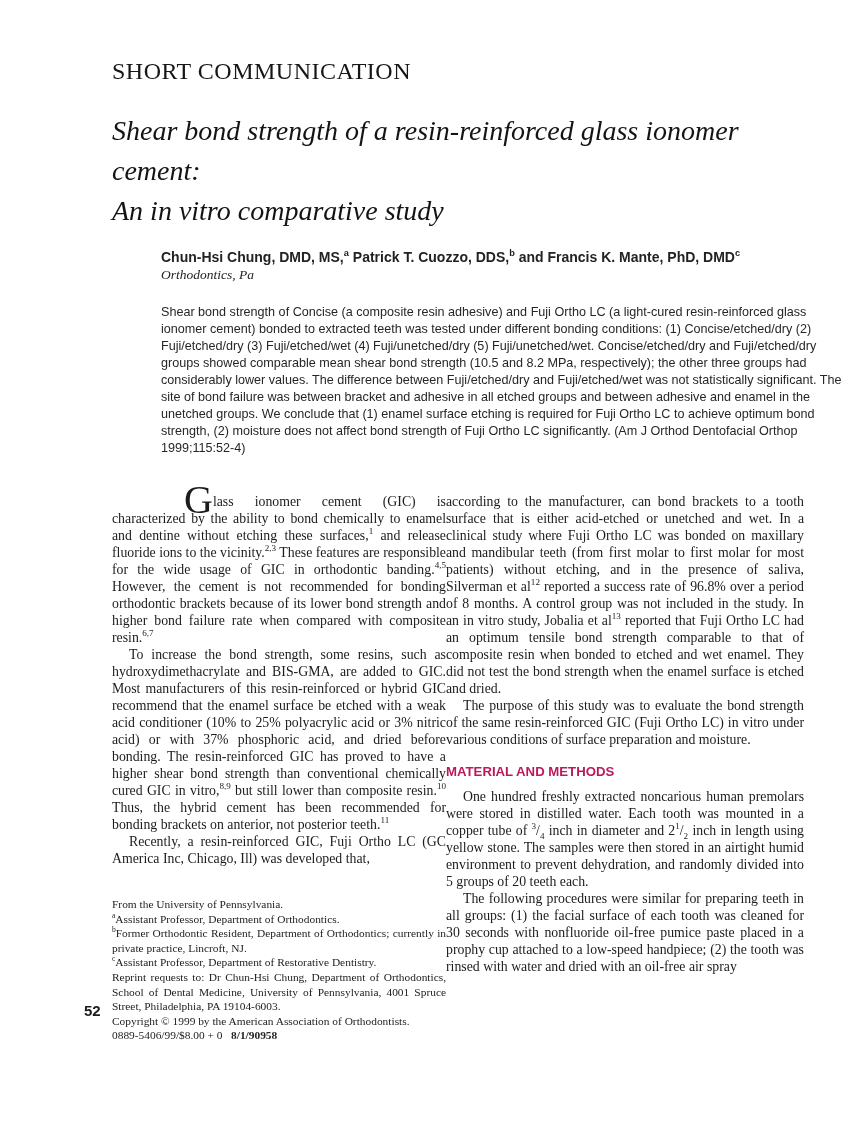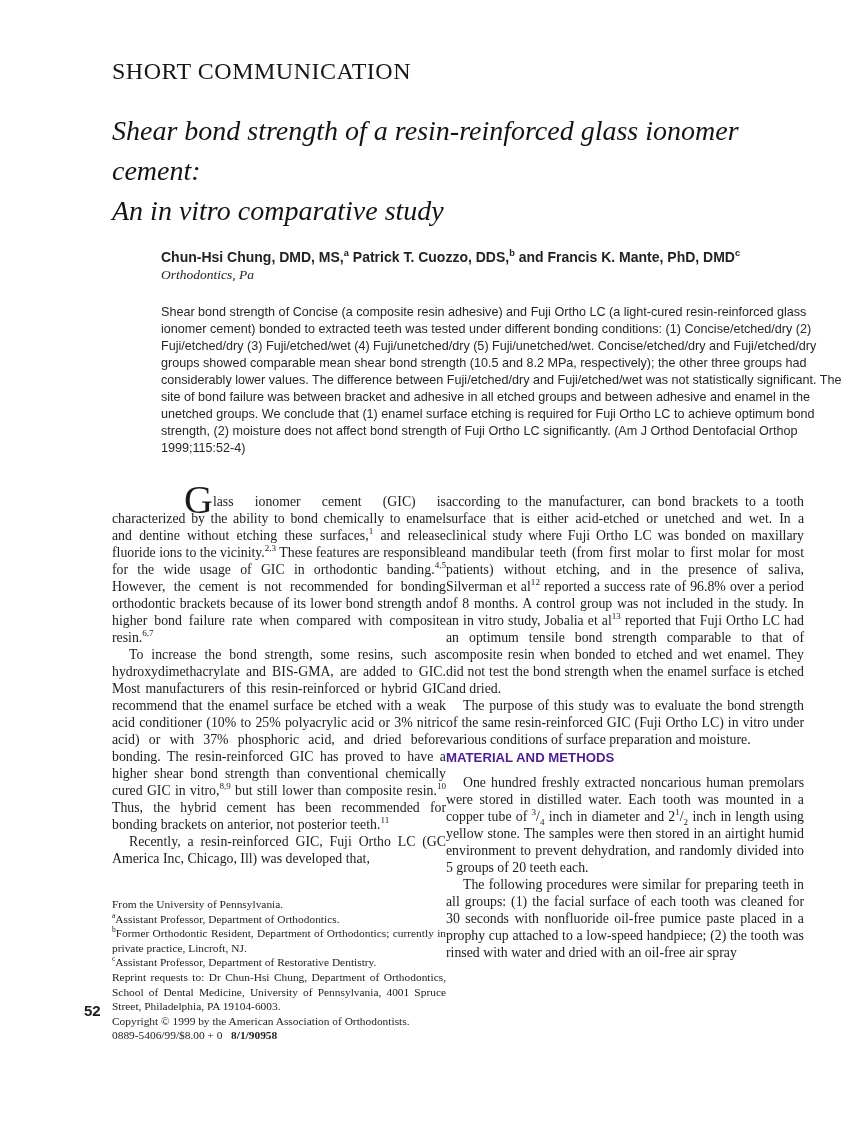--- a/index.html
+++ b/index.html
@@ -81,23 +81,23 @@
     vertical-align:-7px;
     letter-spacing:0;
   }
   sup{font-size:0.66em;line-height:0;vertical-align:super;}
   sub{font-size:0.66em;line-height:0;vertical-align:sub;}
   .section-heading{
     font-family:"Liberation Sans",sans-serif;
     font-weight:bold;
     font-size:13.2px;
     line-height:16px;
-    margin:2px 0 8px 0;
+    margin:16px 0 8px 0;
     text-align:left;
-    color:#4c1d95;
+    color:#be185d;
   }
   .footnotes{
     margin-top:30px;
     width:334px;
     font-family:"Liberation Serif",serif;
     font-size:11.4px;
     line-height:14.6px;
     text-align:justify;
     color:#222;
   }

